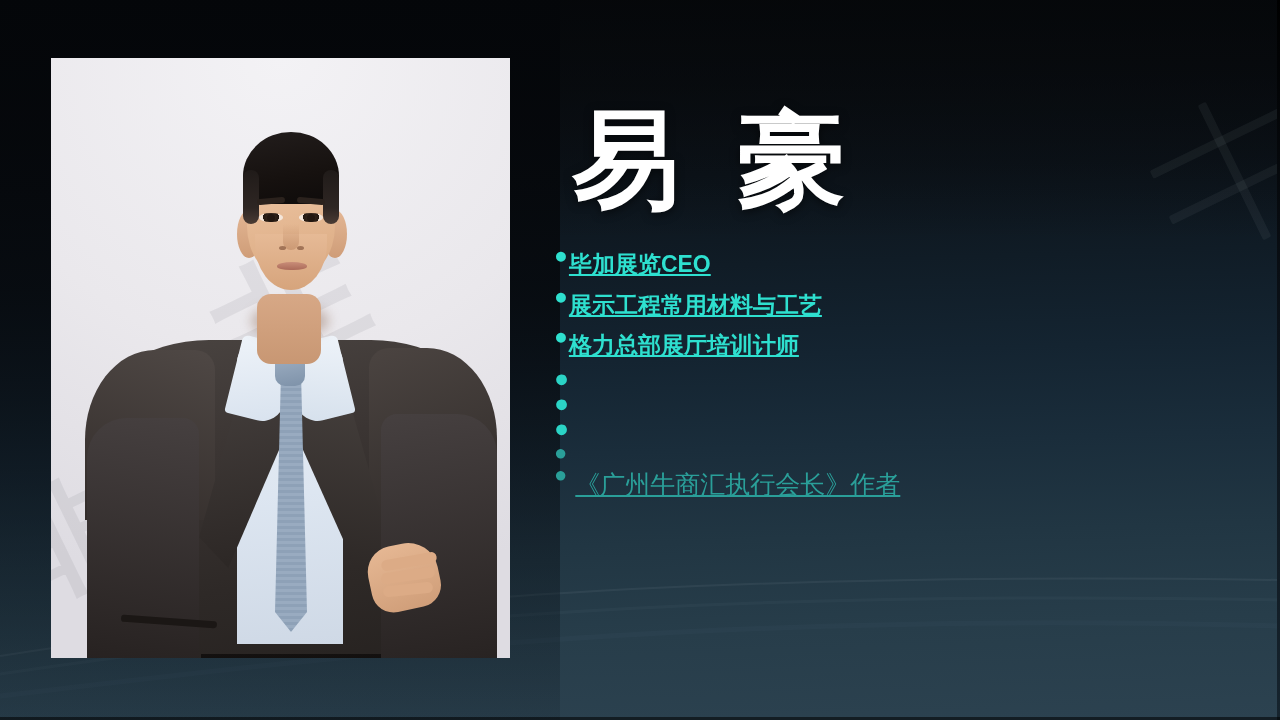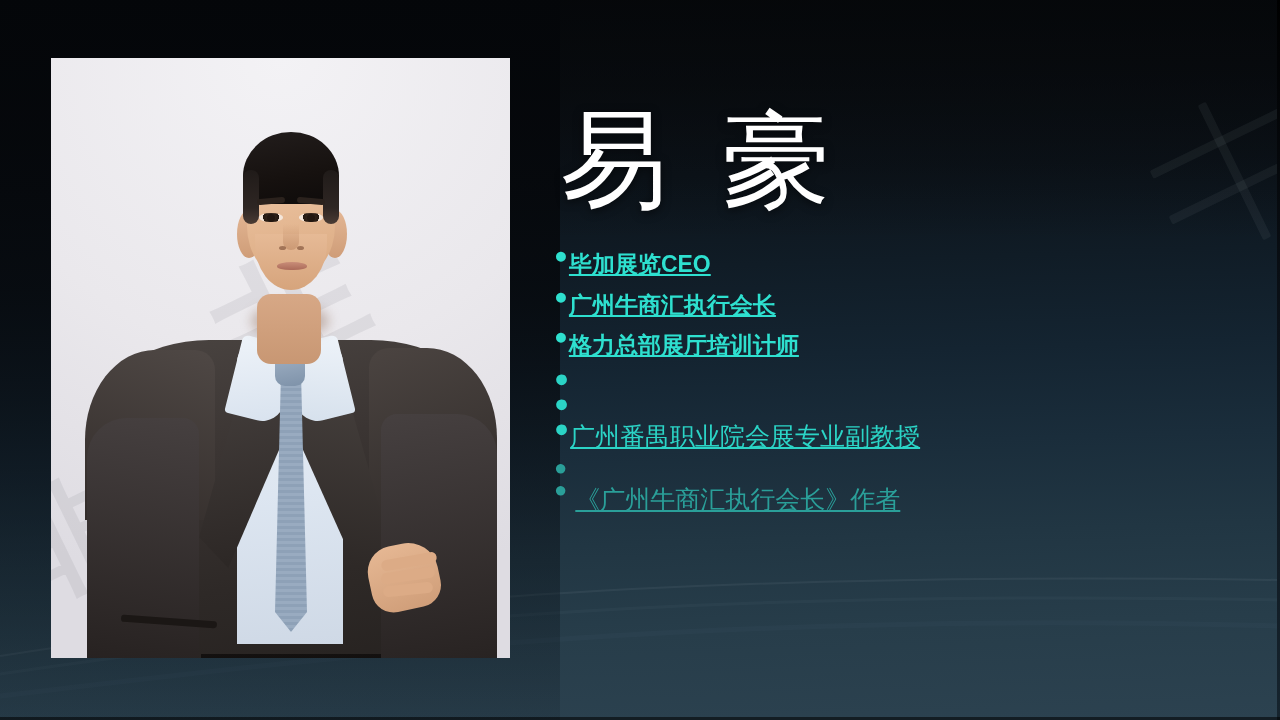--- a/index.html
+++ b/index.html
@@ -207,22 +207,22 @@
   }
   .pocket {
     position:absolute; left:70px; top:560px; width:96px; height:7px;
     background:#1b1715; border-radius:3px; transform:rotate(4deg);
   }
 
   
   .content { position:absolute; left:540px; top:0; width:740px; height:720px; }
 
   .title {
-    position:absolute; left:20px; top:103px;
-    font-size:108px; line-height:1.05; font-weight:400;
+    position:absolute; left:32px; top:103px;
+    font-size:108px; line-height:1.05; font-weight:700;
     color:#ffffff; letter-spacing:10px;
     font-family:"DejaVu Sans","Liberation Sans",sans-serif;
     text-shadow:0 2px 10px rgba(0,0,0,.55);
     white-space:nowrap;
   }
 
   .bullets { position:absolute; left:14px; top:244px; width:720px; }
   .bullet {
     display:flex; align-items:flex-start;
     color:#2ee0cf;
@@ -342,39 +342,38 @@
 
     <div class="bullets">
 
       <div class="bullet b-strong">
         <span class="dot">●</span>
         <span class="btext">毕加展览CEO</span>
       </div>
 
       <div class="bullet b-strong">
         <span class="dot">●</span>
-        <span class="btext">广州牛商汇执行会长</span>
+        <span class="btext">展示工程常用材料与工艺</span>
       </div>
 
       <div class="bullet b-strong">
         <span class="dot">●</span>
         <span class="btext">格力总部展厅培训计师</span>
       </div>
 
       <div class="bullet b-mid">
         <span class="dot">●</span>
       </div>
 
       <div class="bullet b-mid">
         <span class="dot">●</span>
       </div>
 
       <div class="bullet b-mid">
         <span class="dot">●</span>
-        <span class="btext">广州番禺职业院会展专业副教授</span>
       </div>
 
       <div class="bullet b-dim">
         <span class="dot">●</span>
       </div>
 
       <div class="bullet b-dim">
         <span class="dot">●</span>
         <span class="btext">《广州牛商汇执行会长》作者</span>
       </div>

